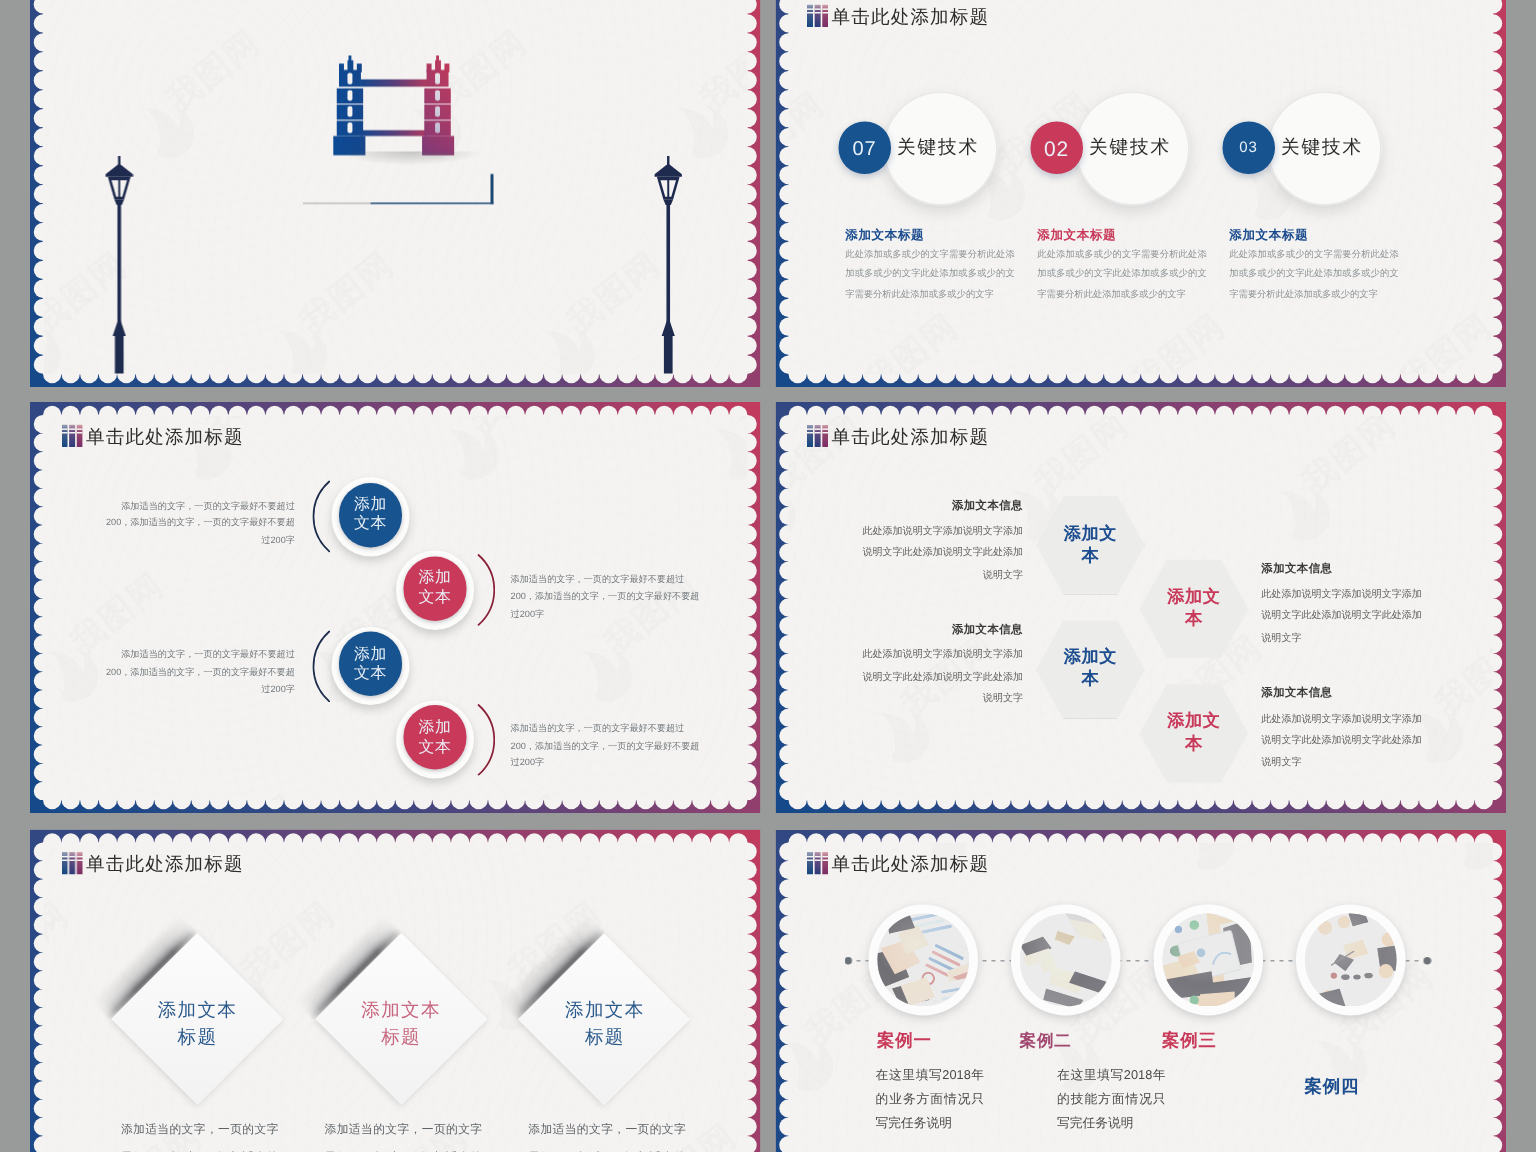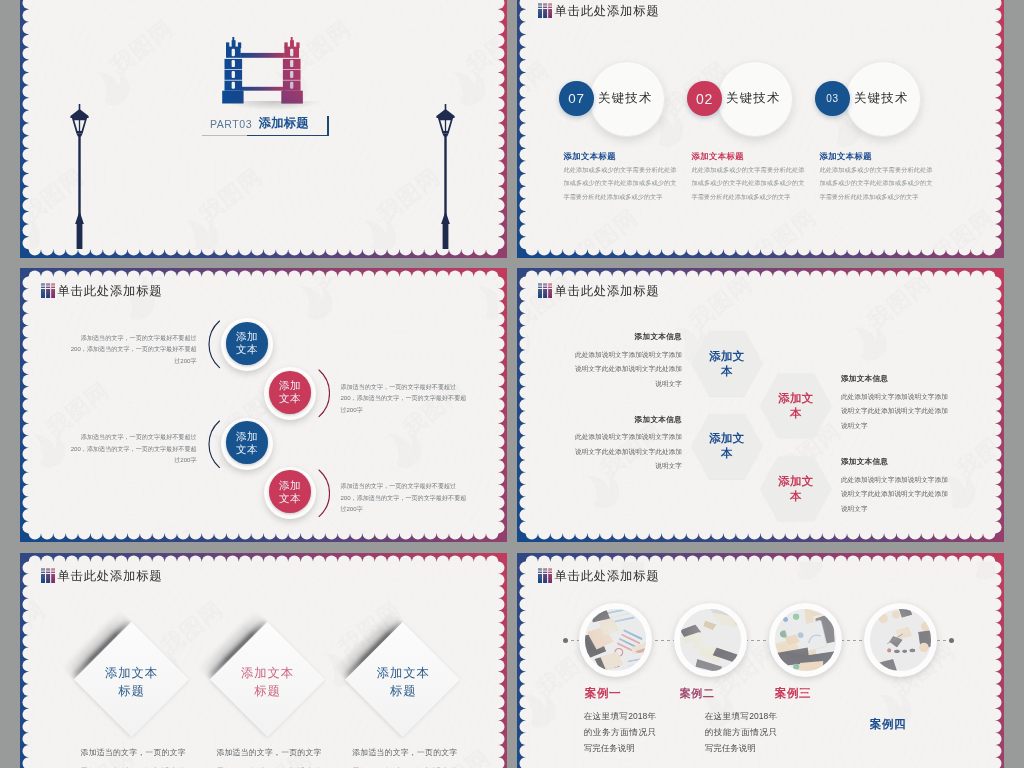--- a/index.html
+++ b/index.html
@@ -381,24 +381,20 @@
               <rect x="74.30" y="5.4" width="3.3" height="5.8"></rect>
               <rect x="62.40" y="9.6" width="14.60" height="11.2"></rect>
               <rect x="60.90" y="21.8" width="17.60" height="10.3"></rect>
               <rect x="60.90" y="32.6" width="17.60" height="10.3"></rect>
               <rect x="60.90" y="43.4" width="17.60" height="10.3"></rect>
               <rect x="59.40" y="53.7" width="21.4" height="12.8"></rect>
             </g>
           </g>
         </svg>
         <div class="abs" style="left:198px;top:104px;width:93px;height:9px;background:radial-gradient(ellipse at 50% 0%, rgba(90,90,95,.30), rgba(90,90,95,0) 72%);"></div>
-        <div class="abs" style="left:176px;top:113px;width:145px;height:32px;">
-          <span class="abs" style="left:5.3px;top:8.2px;font-size:10.6px;color:#5b7a99;letter-spacing:.55px;">PART03</span>
-          <span class="abs" style="left:54.2px;top:5.0px;font-size:12.4px;font-weight:bold;color:#1a5190;letter-spacing:.1px;white-space:nowrap;">添加标题</span>
-        </div>
         <div class="abs" style="left:173.9px;top:138.2px;width:44.5px;height:1.3px;background:#bcbcbc;"></div>
         <div class="abs" style="left:218.4px;top:138.2px;width:82.0px;height:1.6px;background:#1d4873;"></div>
         <div class="abs" style="left:298.8px;top:119.5px;width:1.6px;height:20.3px;background:#1d4873;"></div>
       </div>
     </div>
 <div class="slide" style="left:517px;top:-12px;width:487px;height:270px;">
       <svg class="stampsvg" width="487" height="270" viewBox="0 0 487 270">
         <rect x="0" y="0" width="487" height="270" fill="url(#gBorder)"></rect>
         <g fill="#f4f3f1">
           <rect x="8.6" y="8.6" width="469.79999999999995" height="252.79999999999998"></rect>

